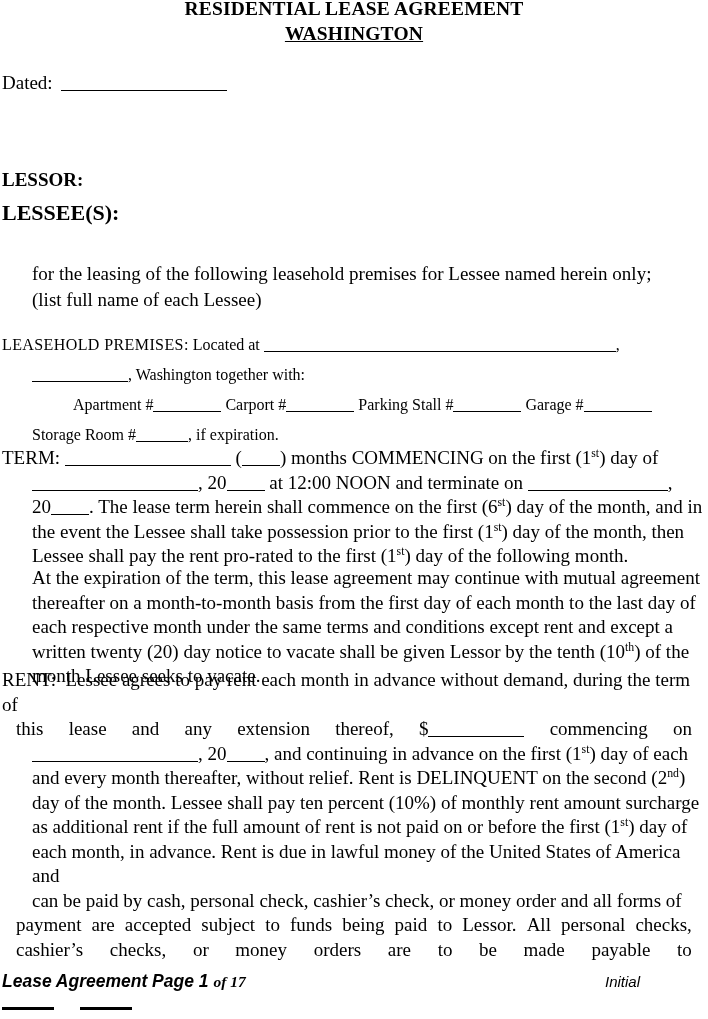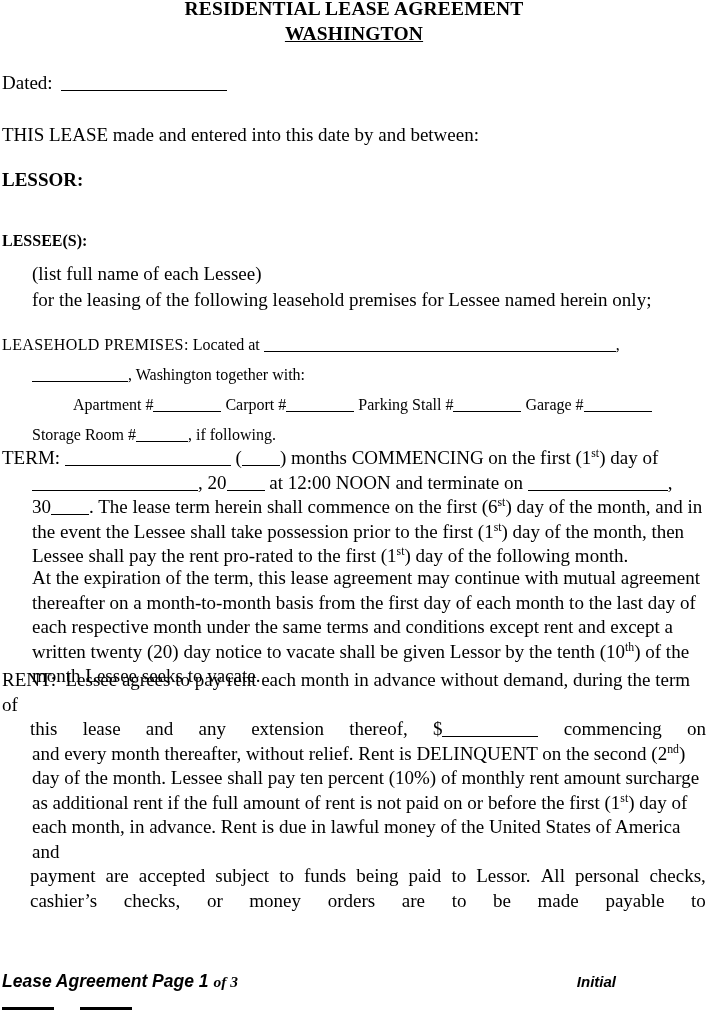--- a/index.html
+++ b/index.html
@@ -64,21 +64,21 @@
   .row { position: absolute; left: 2px; }
 
   .dated-row { top: 76px; font-size: 19px; text-align: right; }
   .dated-row .blank {
     width: 166px;
     margin-left: 8px;
   }
 
   .thislease-row { top: 128px; font-size: 19px; }
   .lessor-row    { top: 173px; font-size: 19px; }
-  .lessee-row    { top: 236px; font-size: 16px; }
+  .lessee-row    { top: 204px; font-size: 22px; }
 
   .indent-1 { margin-left: 30px; display: block; }
 
   .lessee-sub { top: 265px; font-size: 19px; line-height: 25.5px; }
 
   .premises-block { top: 334px; width: 704px; font-size: 16px; line-height: 30px; }
   .premises-line-1 { display: block; }
   .premises-line-1 .lbl-sp { letter-spacing: 0.4px; }
   .premises-line-2 { display: block; margin-left: 30px; }
   .premises-line-3 { display: block; margin-left: 71px; }
@@ -95,21 +95,21 @@
   .mtm-block > span { display: block; }
 
   .rent-block { top: 672px; width: 706px; font-size: 19px; line-height: 24.5px; }
   .rent-l1 { display: block; }
   .rent-line { display: block; margin-left: 30px; }
 
   
   .spread {
     display: flex;
     justify-content: space-between;
-    margin-left: 28px;
+    margin-left: 14px;
     width: 676px;
   }
 
   
   .footer {
     position: absolute;
     left: 2px;
     top: 975px;
     width: 704px;
     display: flex;
@@ -124,24 +124,24 @@
     white-space: nowrap;
   }
   .footer-of {
     font-family: "Liberation Serif", "DejaVu Serif", serif;
     font-weight: bold;
     font-style: italic;
     font-size: 15.5px;
   }
   .footer-right {
     font-family: "Liberation Sans", "DejaVu Sans", sans-serif;
-    font-weight: bold;
+    font-weight: normal;
     font-style: italic;
     font-size: 15px;
-    margin-right: 90px;
+    margin-right: 66px;
   }
 
   .initial-lines {
     position: absolute;
     top: 1011px;
     left: 2px;
     width: 260px;
   }
   .initial-lines .sig {
     display: inline-block;
@@ -159,42 +159,41 @@
 
   <div class="title-block">
     <span class="title-line-1">RESIDENTIAL LEASE AGREEMENT</span>
     <span class="title-line-2">WASHINGTON</span>
   </div>
 
   <div class="row dated-row">
     <span>Dated:</span><span class="blank blank-dated"></span>
   </div>
 
-  <div class="row thislease-row">THIS LEASE made and entered into this date by and between:</div>
 
   <div class="row lessor-row bold">LESSOR:</div>
 
   <div class="row lessee-row bold">LESSEE(S):</div>
 
   <div class="row lessee-sub">
+    <span class="indent-1">for the leasing of the following leasehold premises for Lessee named herein only;</span>
     <span class="indent-1">(list full name of each Lessee)</span>
-    <span class="indent-1">for the leasing of the following leasehold premises for Lessee named herein only;</span>
   </div>
 
   <div class="row premises-block">
     <span class="premises-line-1"><span class="lbl-sp">LEASEHOLD   PREMISES:</span> <span>Located   at</span> <span class="blank blank-addr"></span><span>,</span></span>
     <span class="premises-line-2"><span class="blank blank-l"></span><span>, Washington together with:</span></span>
     <span class="premises-line-3"><span>Apartment #</span><span class="blank blank-m"></span> <span>Carport #</span><span class="blank blank-m"></span> <span>Parking Stall #</span><span class="blank blank-m"></span> <span>Garage #</span><span class="blank blank-m"></span></span>
-    <span class="premises-line-4"><span class="indent-1" style="display:inline-block;margin-left:30px;"><span>Storage Room #</span><span class="blank blank-s"></span><span>, if following.</span></span></span>
+    <span class="premises-line-4"><span class="indent-1" style="display:inline-block;margin-left:30px;"><span>Storage Room #</span><span class="blank blank-s"></span><span>, if expiration.</span></span></span>
   </div>
 
   <div class="row term-block">
     <span class="term-l1"><span>TERM:</span> <span class="blank blank-xxl"></span> (<span class="blank blank-xs"></span><span>)  months  COMMENCING  on  the  first  (1</span><sup class="ord">st</sup><span>)  day  of</span></span>
     <span class="term-l2"><span class="blank blank-xxl"></span><span>, 20</span><span class="blank blank-xs"></span><span> at 12:00 NOON and terminate on </span><span class="blank blank-xl"></span><span>,</span></span>
-    <span class="term-l3"><span>30</span><span class="blank blank-xs"></span><span>. The lease term herein shall commence on the first (6</span><sup class="ord">st</sup><span>) day of the month, and in</span></span>
+    <span class="term-l3"><span>20</span><span class="blank blank-xs"></span><span>. The lease term herein shall commence on the first (6</span><sup class="ord">st</sup><span>) day of the month, and in</span></span>
     <span class="term-l4"><span>the event the Lessee shall take possession prior to the first (1</span><sup class="ord">st</sup><span>) day of the month, then</span></span>
     <span class="term-l5"><span>Lessee shall pay the rent pro-rated to the first (1</span><sup class="ord">st</sup><span>) day of the following month.</span></span>
   </div>
 
   <div class="row mtm-block">
     <span>At the expiration of the term, this lease agreement may continue with mutual agreement</span>
     <span>thereafter on a month-to-month basis from the first day of each month to the last day of</span>
     <span>each respective month under the same terms and conditions except rent and except a</span>
     <span><span>written twenty (20) day notice to vacate shall be given Lessor by the tenth (10</span><sup class="ord">th</sup><span>) of the</span></span>
     <span>month Lessee seeks to vacate.</span>
@@ -208,28 +207,30 @@
       <span>lease</span>
       <span>and</span>
       <span>any</span>
       <span>extension</span>
       <span>thereof,</span>
       <span><span>$</span><span class="blank blank-l"></span></span>
       <span>commencing</span>
       <span>on</span>
     </span>
 
+    <span class="rent-line"><span class="blank blank-xxl"></span><span>, 20</span><span class="blank blank-xs"></span><span>, and continuing in advance on the first (1</span><sup class="ord">st</sup><span>) day of each</span></span>
 
     <span class="rent-line"><span>and every month thereafter, without relief. Rent is DELINQUENT on the second (2</span><sup class="ord">nd</sup><span>)</span></span>
 
     <span class="rent-line">day of the month.  Lessee shall pay ten percent (10%) of monthly rent amount surcharge</span>
 
     <span class="rent-line"><span>as additional rent if the full amount of rent is not paid on or before the first (1</span><sup class="ord">st</sup><span>) day of</span></span>
 
     <span class="rent-line">each month, in advance. Rent is due in lawful money of the United States of America and</span>
+    <span class="rent-line">can be paid by cash, personal check, cashier’s check, or money order and all forms of</span>
 
     <span class="spread">
       <span>payment</span>
       <span>are</span>
       <span>accepted</span>
       <span>subject</span>
       <span>to</span>
       <span>funds</span>
       <span>being</span>
       <span>paid</span>
@@ -249,21 +250,21 @@
       <span>are</span>
       <span>to</span>
       <span>be</span>
       <span>made</span>
       <span>payable</span>
       <span>to</span>
     </span>
   </div>
 
   <div class="footer">
-    <span class="footer-left"><span>Lease Agreement Page 1</span> <span class="footer-of">of 3</span></span>
+    <span class="footer-left"><span>Lease Agreement Page 1</span> <span class="footer-of">of 17</span></span>
     <span class="footer-right">Initial</span>
   </div>
 
   <div class="initial-lines">
     <span class="sig sig-a"></span><span class="sig sig-b"></span>
   </div>
 
 </div>
 
 </body></html>

